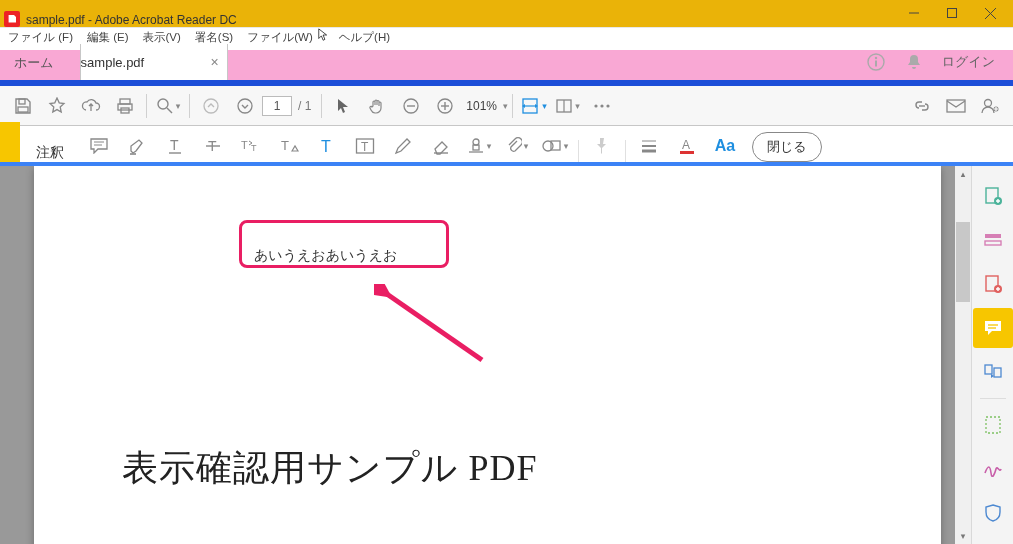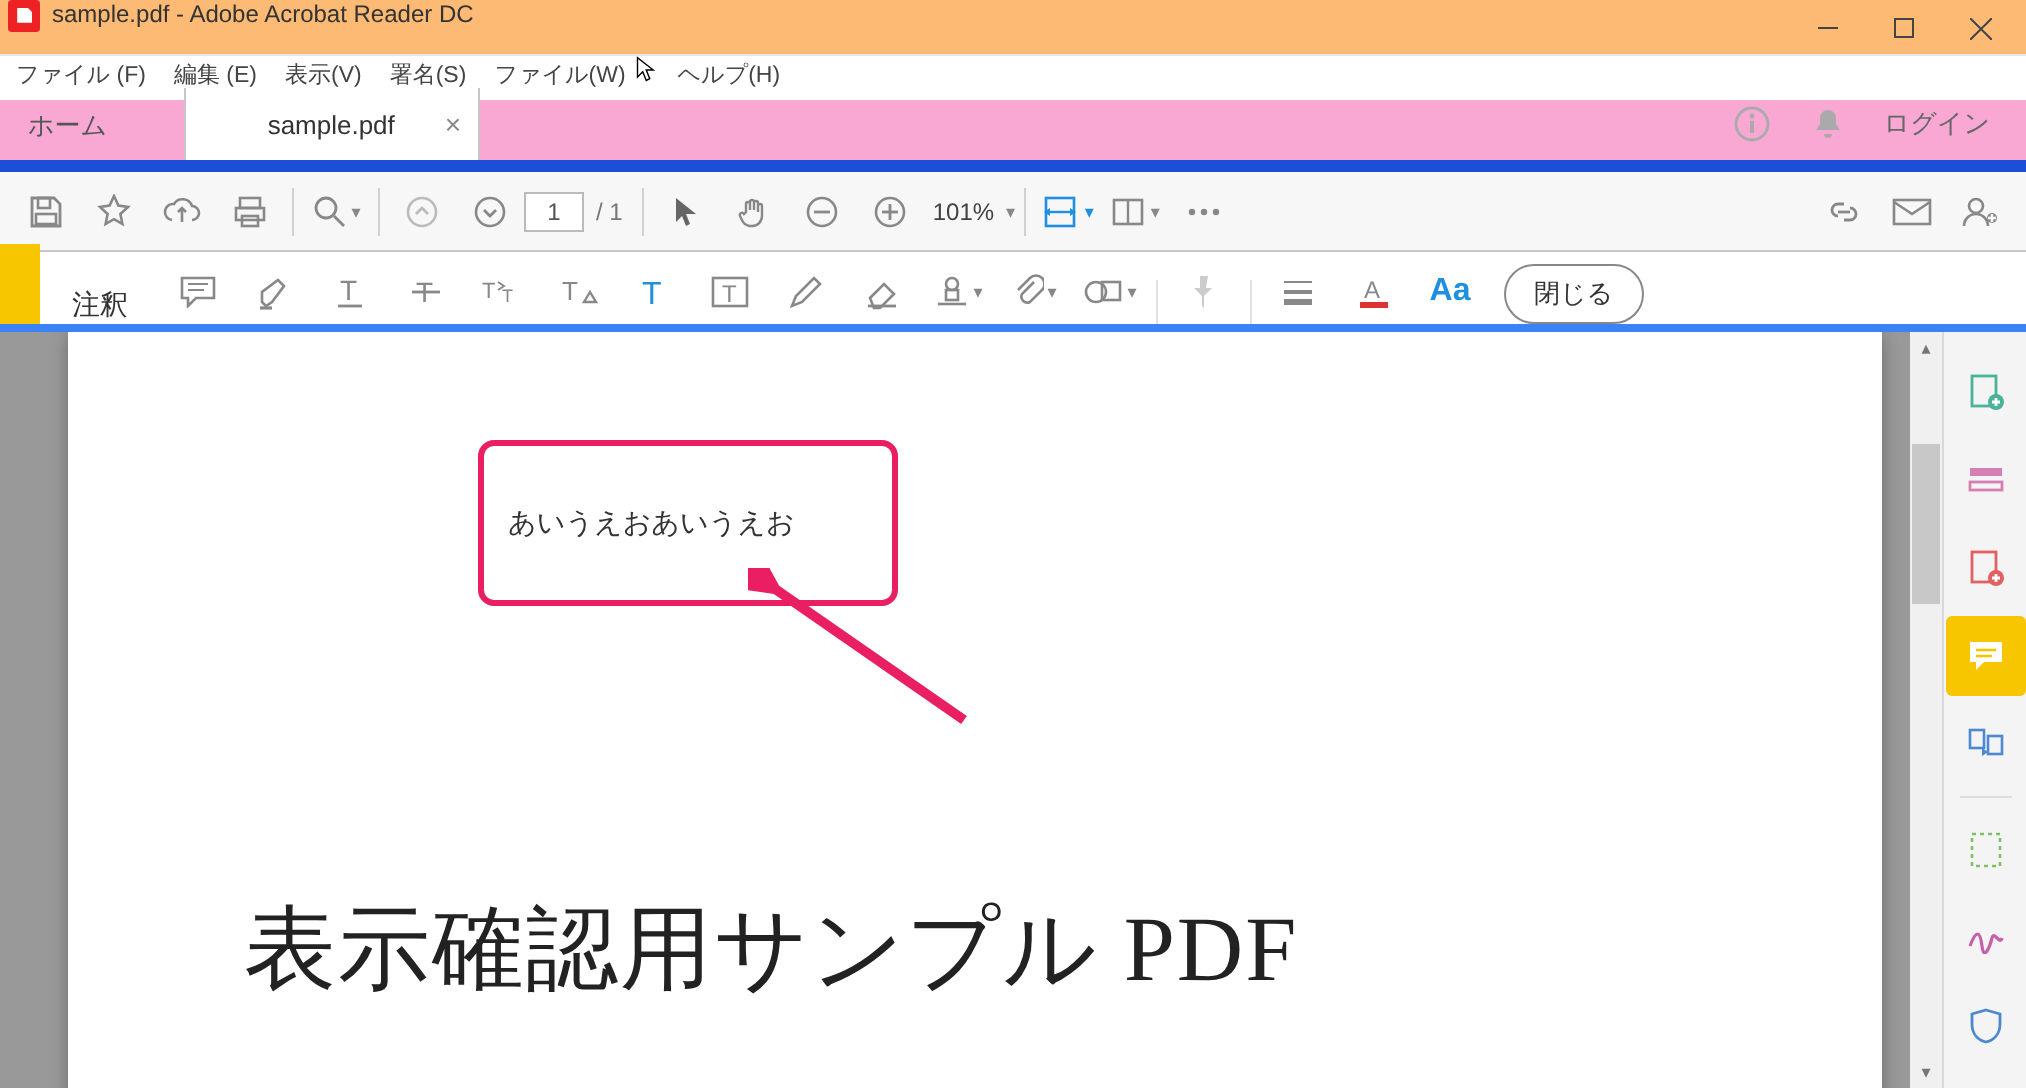--- a/index.html
+++ b/index.html
@@ -1,33 +1,33 @@
 <!DOCTYPE html>
 <html><head>
 <meta charset="utf-8">
 <style>
 *{box-sizing:border-box;margin:0;padding:0;font-family:"Yu Gothic UI","Meiryo",sans-serif}
 body{width:1013px;height:544px;background:#fff;overflow:hidden;font-size:12px;color:#333}
 
 
-.titlebar{height:28px;background:#fdba74;display:flex;align-items:flex-start;padding:0 4px;border-bottom:1px solid #e8e8e8}
+.titlebar{height:28px;background:#eab308;display:flex;align-items:flex-end;padding:0 4px;border-bottom:1px solid #e8e8e8}
 .titlebar .app-icon{width:16px;height:16px;background:#ed2224;border-radius:2px;display:flex;align-items:center;justify-content:center;margin-right:6px}
 .titlebar .title{font-size:12px;color:#333}
 .winctrl{margin-left:auto;display:flex}
 .winctrl div{width:38px;height:28px;display:flex;align-items:center;justify-content:center;color:#555}
 
 
 .menubar{height:22px;display:flex;align-items:flex-start;padding:0 2px;gap:2px;background:#fff}
 .menubar span{padding:2px 6px;font-size:11.5px;color:#444}
 .menubar .cursor{width:14px;height:14px;margin-left:-4px}
 
 
 .tabbar{height:36px;background:#f9a8d4;display:flex;align-items:flex-end;border-bottom:6px solid #1d4ed8}
 .tabbar .navtab{padding:8px 14px;font-size:13px;color:#555}
-.tabbar .doctab{background:#fff;border-left:1px solid #c7c7c7;border-right:1px solid #c7c7c7;height:36px;width:148px;display:flex;align-items:center;justify-content:center;gap:28px;font-size:13px;color:#333;margin-left:24px;position:relative}
+.tabbar .doctab{background:#fff;border-left:1px solid #c7c7c7;border-right:1px solid #c7c7c7;height:36px;width:148px;display:flex;align-items:center;gap:28px;font-size:13px;color:#333;margin-left:12px;position:relative}
 .tabbar .doctab .x{position:absolute;right:8px;font-size:14px;color:#888}
 .tabbar .right{margin-left:auto;display:flex;align-items:center;gap:18px;padding-right:18px;height:36px}
 .tabbar .right .ico{color:#999;font-size:18px}
 .tabbar .right .login{font-size:13px;color:#666}
 
 
 .toolbar{height:40px;background:#f7f7f7;display:flex;align-items:center;padding:0 6px;border-bottom:1px solid #c7c7c7;gap:0}
 .tbtn{width:34px;height:32px;display:flex;align-items:center;justify-content:center;color:#777;border-radius:3px}
 .tsep{width:1px;height:24px;background:#d0d0d0;margin:0 4px}
 .page-in{width:30px;height:20px;border:1px solid #bbb;text-align:center;font-size:12px;color:#555}
@@ -44,24 +44,24 @@
 .ctoolbar .cbtn{width:38px;height:32px;display:flex;align-items:center;justify-content:center;color:#888;border-radius:3px}
 .ctoolbar .cbtn.seltext{color:#1f8fe0}
 .ctoolbar .csep{width:1px;height:22px;background:#e0e0e0;margin:0 4px}
 .aa{color:#1f8fe0;font-size:16px;font-weight:600}
 .closebtn{border:1px solid #888;border-radius:16px;padding:5px 14px;font-size:13px;color:#333;margin:0 14px 0 8px}
 
 
 .workspace{display:flex;height:378px}
 .page-area{flex:1;background:#999;position:relative;overflow:hidden}
 .paper{position:absolute;left:34px;top:0;right:30px;height:560px;background:#fff;box-shadow:0 2px 8px rgba(0,0,0,.3)}
-.annot-box{position:absolute;left:205px;top:54px;width:210px;height:83px;border:3px solid #e91e63;border-radius:8px;display:flex;align-items:center;padding:0 12px}
+.annot-box{position:absolute;left:205px;top:54px;width:210px;height:48px;border:3px solid #e91e63;border-radius:8px;display:flex;align-items:flex-end;padding:0 12px}
 .annot-box span{font-size:14px;color:#333;font-family:"MS Mincho",serif}
 .arrow-lbl{position:absolute;left:440px;top:190px;font-size:21px;font-weight:700;color:#e91e63}
-.doc-title{position:absolute;left:88px;top:278px;font-size:46px;color:#222;font-family:"MS Mincho","Yu Mincho",serif;letter-spacing:1px}
+.doc-title{position:absolute;left:88px;top:278px;font-size:36px;color:#222;font-family:"MS Mincho","Yu Mincho",serif;letter-spacing:1px}
 .arrow-svg{position:absolute;left:340px;top:118px;pointer-events:none}
 .vtrack{position:absolute;right:0;top:0;bottom:0;width:16px;background:#f0f0f0}
 .vtrack .vthumb{width:14px;height:80px;background:#c8c8c8;margin:56px 1px 0}
 .vtrack .arr{width:16px;height:16px;background:#f0f0f0;display:flex;align-items:center;justify-content:center;color:#777;font-size:9px;position:absolute}
 
 
 .rail{width:42px;background:#f4f4f4;border-left:1px solid #d9d9d9;display:flex;flex-direction:column;align-items:center;padding-top:10px;gap:4px}
 .rail .rbtn{width:40px;height:40px;display:flex;align-items:center;justify-content:center;color:#888;border-radius:3px}
 .rail .rbtn.sel{background:#f7c600;color:#fff}
 .rail .rdiv{width:26px;height:1px;background:#ddd;margin:2px 0}

